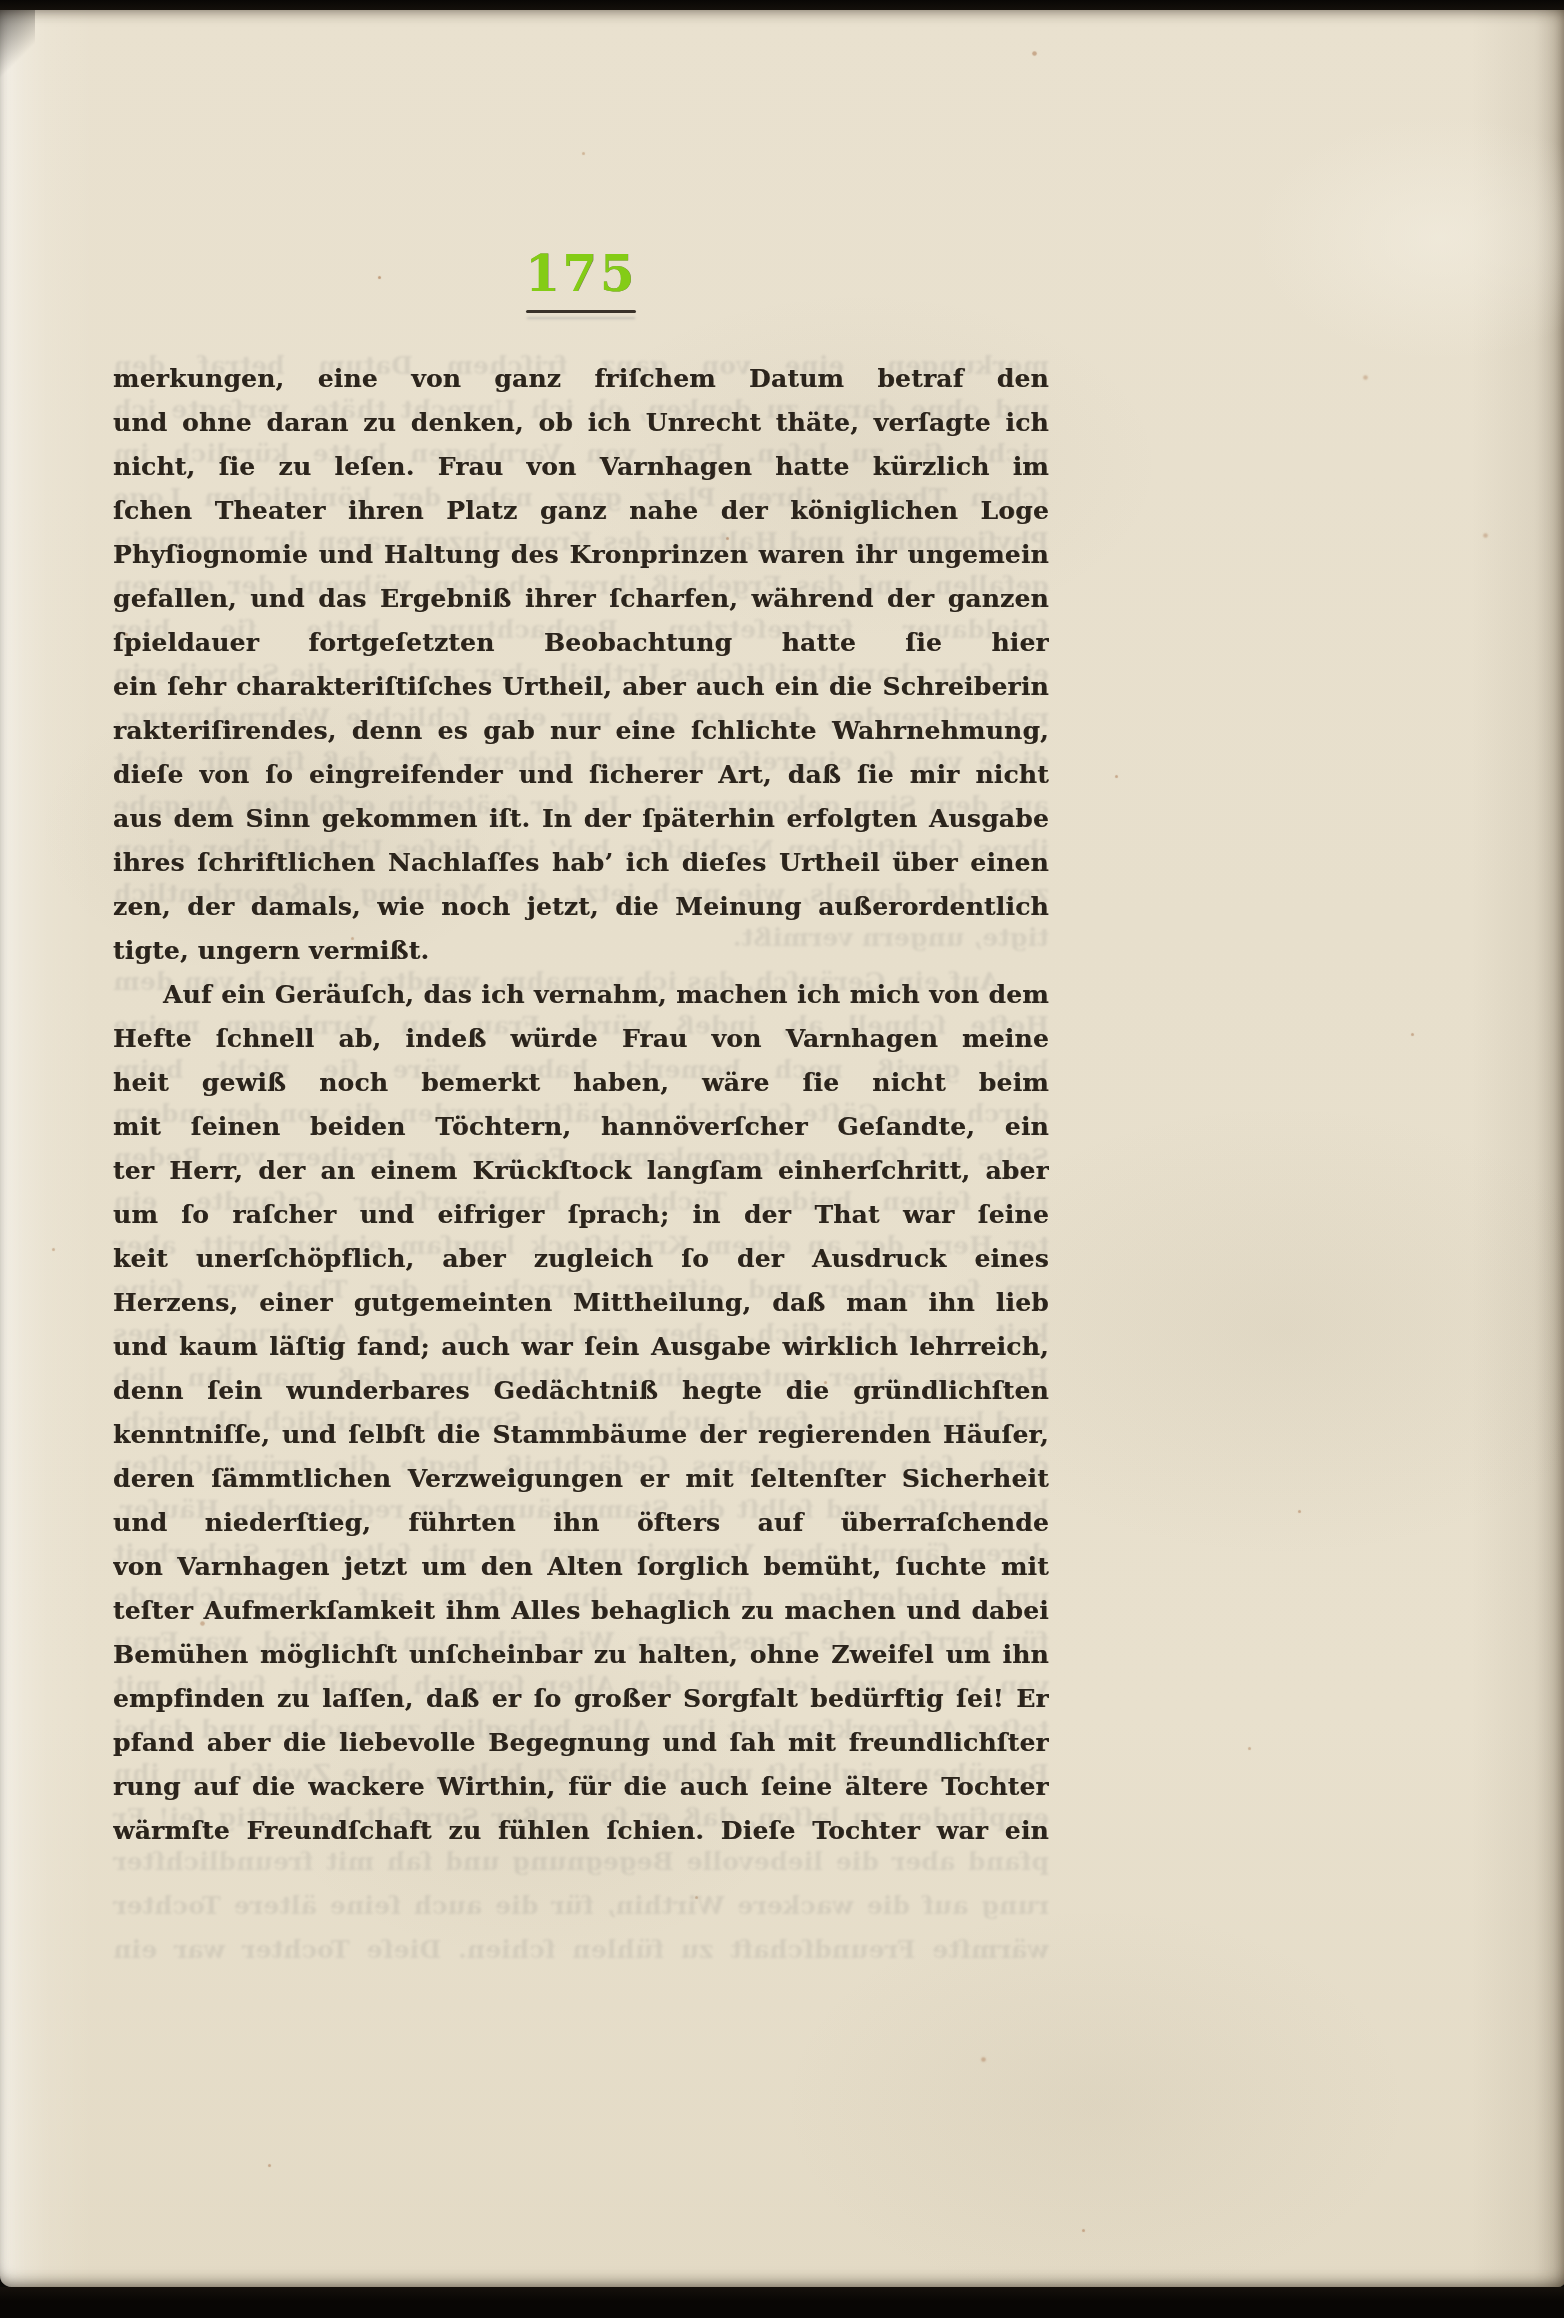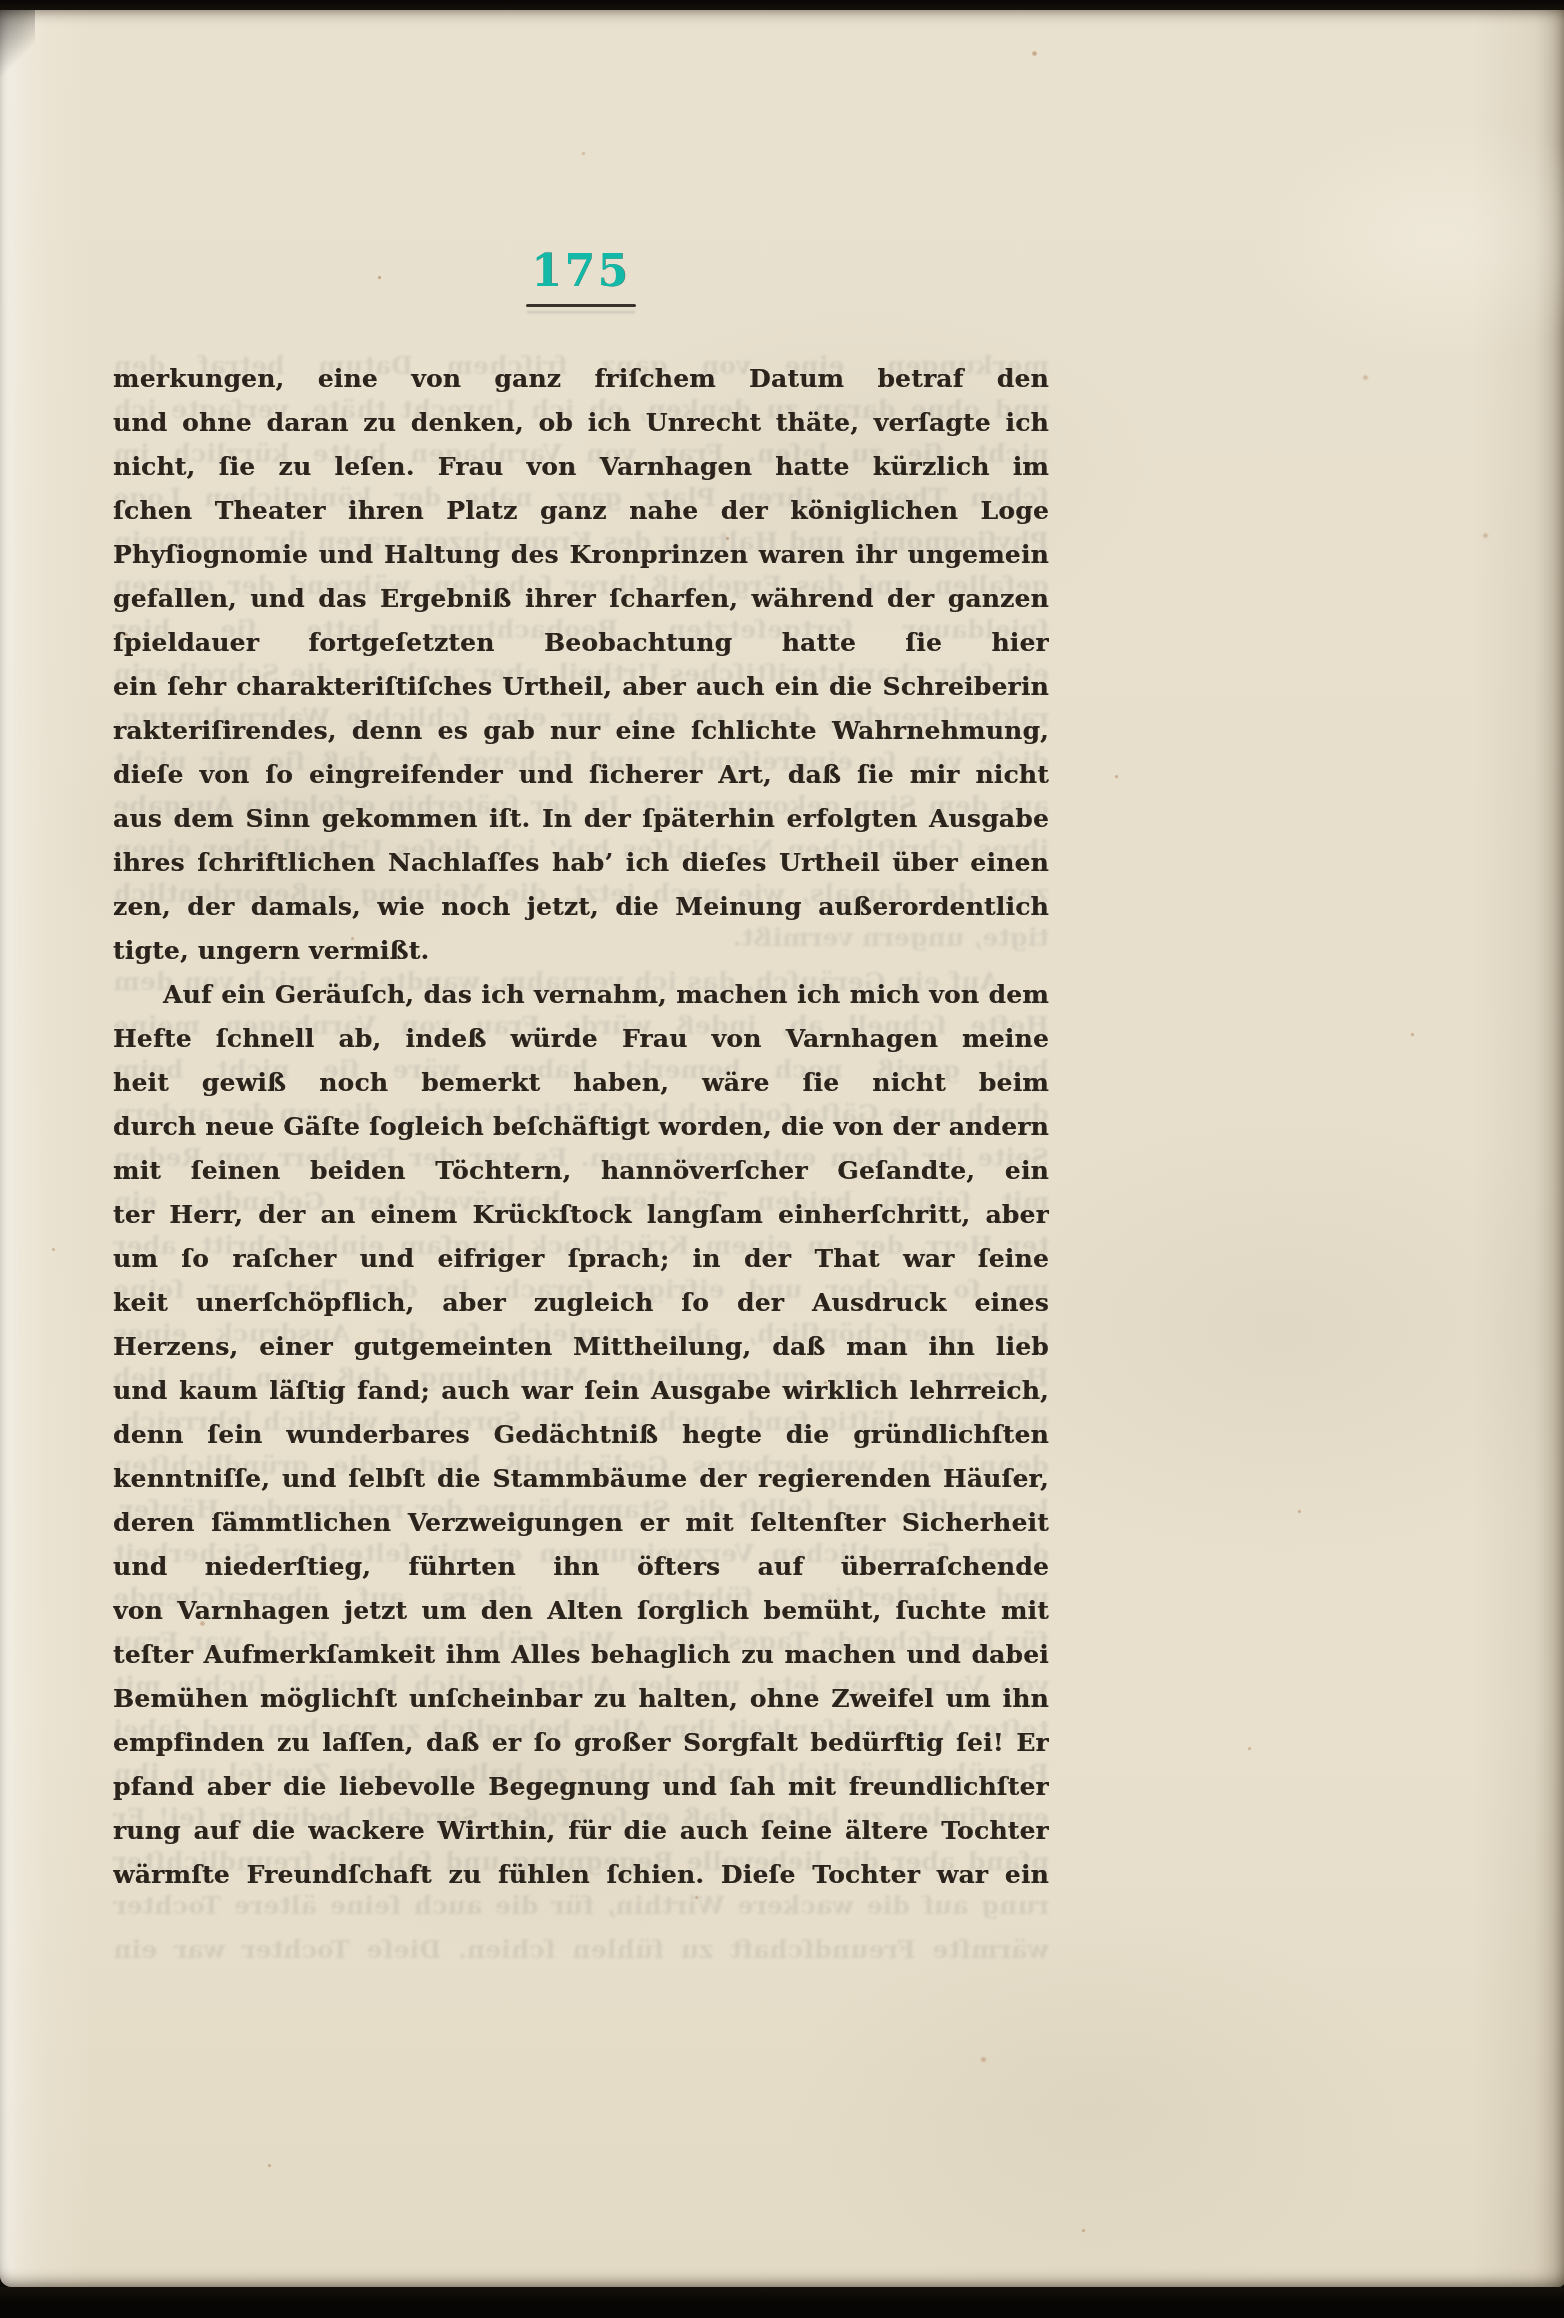--- a/index.html
+++ b/index.html
@@ -107,24 +107,24 @@
   
   .pageno-wrap {
     position: absolute;
     left: 113px;
     top: 249px;
     width: 936px;
     text-align: center;
   }
   .pageno {
     font-weight: 700;
-    font-size: 44px;
+    font-size: 50px;
     line-height: 1;
     letter-spacing: 2.5px;
-    color: #14b8a6;
+    color: #84cc16;
     text-shadow: 0.4px 0.4px 0.6px rgba(38,32,25,0.6);
   }
   .pageno-rule {
     width: 110px;
     height: 3.3px;
     margin: 10.8px auto 0;
     border-radius: 1.7px;
     background: #39322a;
     box-shadow: 0 6.6px 2.5px -0.8px rgba(108,118,128,0.45);
   }
@@ -212,21 +212,20 @@
       <div class="line">ein ſehr charakteriſtiſches Urtheil, aber auch ein die Schreiberin cha=</div>
       <div class="line">rakteriſirendes, denn es gab nur eine ſchlichte Wahrnehmung, aber</div>
       <div class="line">dieſe von ſo eingreifender und ſicherer Art, daß ſie mir nicht wieder</div>
       <div class="line">aus dem Sinn gekommen iſt.  In der ſpäterhin erfolgten Ausgabe</div>
       <div class="line">ihres ſchriftlichen Nachlaſſes hab’ ich dieſes Urtheil über einen Prin=</div>
       <div class="line">zen, der damals, wie noch jetzt, die Meinung außerordentlich beſchäf=</div>
       <div class="line short">tigte, ungern vermißt.</div>
       <div class="line indent">Auf ein Geräuſch, das ich vernahm, machen ich mich von dem</div>
       <div class="line">Hefte ſchnell ab, indeß würde Frau von Varnhagen meine Verlegen=</div>
       <div class="line">heit gewiß noch bemerkt haben, wäre ſie nicht beim Wiedereintreten</div>
-      <div class="line">durch neue Gäſte ſogleich beſchäftigt worden, die von der andern</div>
       <div class="line">mit ſeinen beiden Töchtern, hannöverſcher Geſandte, ein munterer al=</div>
       <div class="line">ter Herr, der an einem Krückſtock langſam einherſchritt, aber dafür</div>
       <div class="line">um ſo raſcher und eifriger ſprach; in der That war ſeine Redſelig=</div>
       <div class="line">keit unerſchöpflich, aber zugleich ſo der Ausdruck eines überfließenden</div>
       <div class="line">Herzens, einer gutgemeinten Mittheilung, daß man ihn lieb gewann</div>
       <div class="line">und kaum läſtig fand; auch war ſein Ausgabe wirklich lehrreich,</div>
       <div class="line">denn ſein wunderbares Gedächtniß hegte die gründlichſten Geſchichts=</div>
       <div class="line">kenntniſſe, und ſelbſt die Stammbäume der regierenden Häuſer, in</div>
       <div class="line">deren ſämmtlichen Verzweigungen er mit ſeltenſter Sicherheit auf=</div>
       <div class="line">und niederſtieg, führten ihn öfters auf überraſchende Geſichtspunkte</div>

